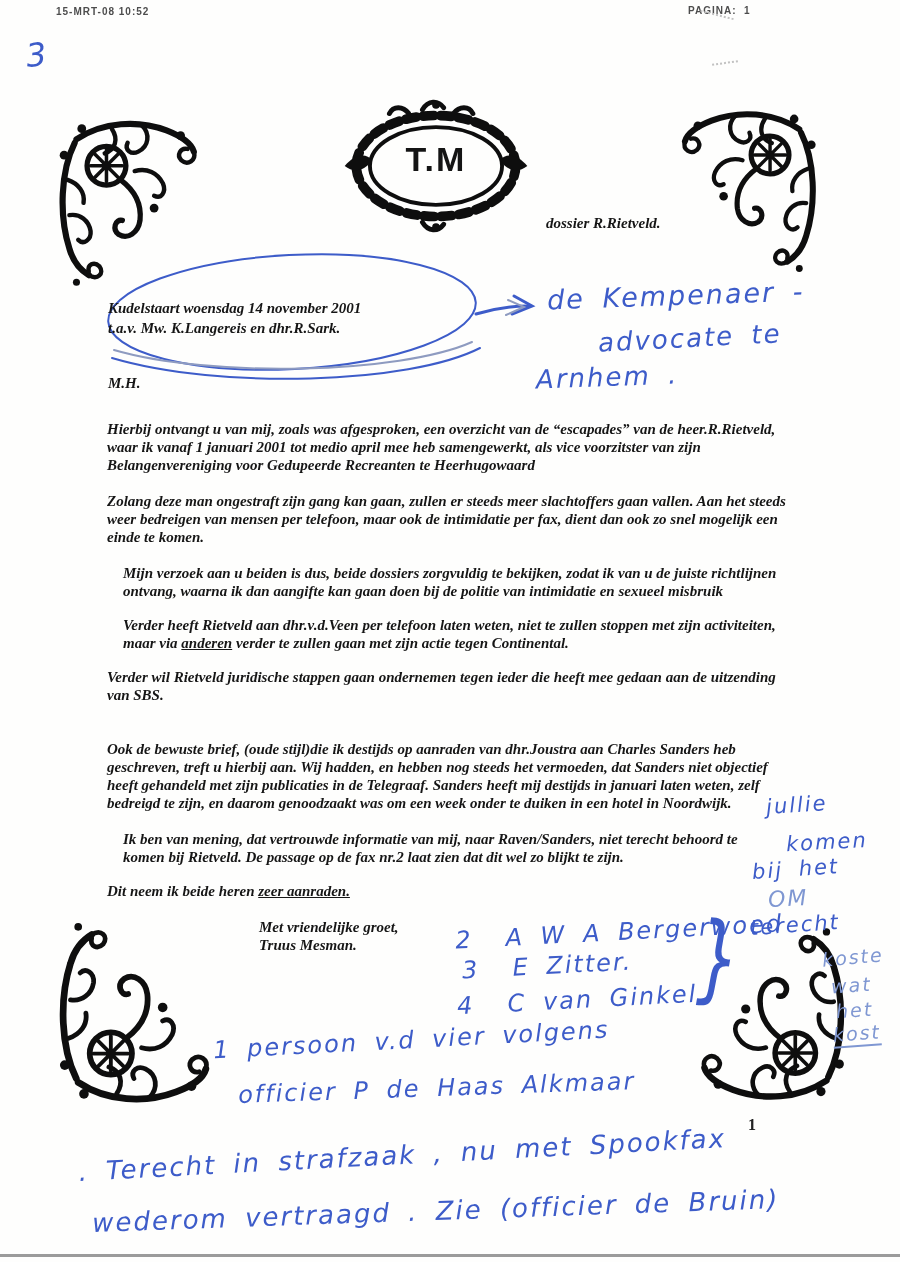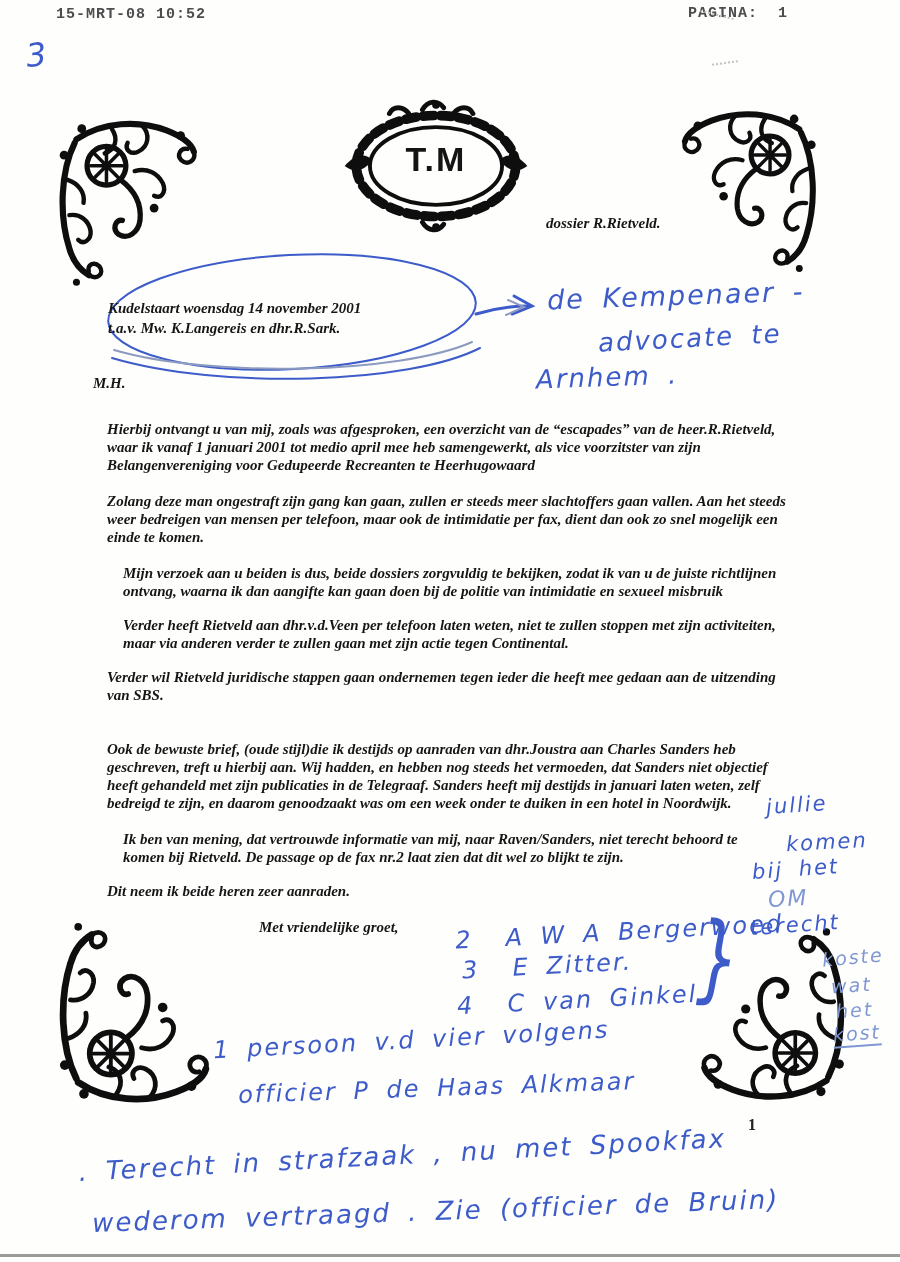--- a/index.html
+++ b/index.html
@@ -4,32 +4,32 @@
 <style>
   html,body{margin:0;padding:0;background:#e8e8e8;}
   .page{
     position:relative; width:900px; height:1262px; margin:0 auto;
     background:#fefefd; overflow:hidden;
     font-family:"Liberation Serif", serif;
   }
   
   .fax{
     position:absolute; color:#4d4d4d;
-    font-family:Liberation Mono, monospace;
-    font-size:15px; font-weight:bold; letter-spacing:1px; white-space:pre;
+    font-family:Liberation Sans, sans-serif;
+    font-size:10px; font-weight:bold; letter-spacing:1px; white-space:pre;
   }
   
   .typed{
     color:#161616; font-family:"Liberation Serif", serif;
     font-style:italic; font-weight:bold; font-size:15px; line-height:18px;
   }
   .body-text{position:absolute; left:107px; top:420px; width:686px;}
   .body-text p{margin:0 0 18px 0;}
   .body-text .joined{margin:16px;}
-  .u{}
+  .u{text-decoration:underline;}
   .closing{margin-left:152px; margin-top:8px;}
   
   .hw{
     position:absolute; font-family:"DejaVu Sans", sans-serif;
     font-style:italic; color:#3d5cc9; letter-spacing:2px; word-spacing:7px;
     white-space:nowrap;
   }
   .hw.faded{color:#7f97d2;}
   .orn{position:absolute;}
   .orn.tr{transform:scaleX(-1);}
@@ -138,33 +138,34 @@
     </g>
   </svg>
 
   <span class="typed" style="position:absolute; left:108px; top:299px;">Kudelstaart woensdag 14 november 2001</span>
   <span class="typed" style="position:absolute; left:108px; top:319px;">t.a.v. Mw. K.Langereis en dhr.R.Sark.</span>
 
   <span class="hw" style="left:547px; top:280px; font-size:27px; transform:rotate(-2deg);">de Kempenaer -</span>
   <span class="hw" style="left:598px; top:323px; font-size:26px; transform:rotate(-3deg);">advocate te</span>
   <span class="hw" style="left:536px; top:362px; font-size:26px; transform:rotate(-2deg);">Arnhem .</span>
 
-  <span class="typed" style="position:absolute; left:93px; top:374px;">M.H.</span>
+  <span class="typed" style="position:absolute; left:108px; top:374px;">M.H.</span>
 
   <div class="typed body-text">
     <p>Hierbij ontvangt u van mij, zoals was afgesproken, een overzicht van de “escapades” van de heer.R.Rietveld, waar ik vanaf 1 januari 2001 tot medio april mee heb samengewerkt, als vice voorzitster van zijn Belangenvereniging voor Gedupeerde Recreanten te Heerhugowaard</p>
     <p>Zolang deze man ongestraft zijn gang kan gaan, zullen er steeds meer slachtoffers gaan vallen. Aan het steeds weer bedreigen van mensen per telefoon, maar ook de intimidatie per fax, dient dan ook zo snel mogelijk een einde te komen.</p>
     <p class="joined">Mijn verzoek aan u beiden is dus, beide dossiers zorgvuldig te bekijken, zodat ik van u de juiste richtlijnen ontvang, waarna ik dan aangifte kan gaan doen bij de politie van intimidatie en sexueel misbruik</p>
     <p class="joined"><span>Verder heeft Rietveld aan dhr.v.d.Veen per telefoon laten weten, niet te zullen stoppen met zijn activiteiten, maar via </span><span class="u">anderen</span><span> verder te zullen gaan met zijn actie tegen Continental.</span></p>
     <p style="margin-bottom:36px;">Verder wil Rietveld juridische stappen gaan ondernemen tegen ieder die heeft mee gedaan  aan de uitzending van SBS.</p>
     <p>Ook de bewuste brief, (oude stijl)die ik destijds op aanraden van dhr.Joustra aan Charles Sanders heb geschreven, treft u hierbij aan. Wij hadden, en hebben nog steeds het vermoeden, dat Sanders niet objectief heeft gehandeld met zijn publicaties in de Telegraaf. Sanders heeft mij destijds in januari laten weten, zelf bedreigd te zijn, en daarom genoodzaakt was om een week onder te duiken in een hotel in Noordwijk.</p>
     <p class="joined">Ik ben van mening, dat vertrouwde informatie van mij, naar Raven/Sanders, niet terecht behoord te komen bij Rietveld. De passage op de fax nr.2 laat zien dat dit wel zo blijkt te zijn.</p>
     <p><span>Dit neem ik beide heren </span><span class="u">zeer aanraden.</span></p>
     <div class="closing">
       <div>Met vriendelijke groet,</div>
+      <div>Truus Mesman.</div>
     </div>
   </div>
 
   <span class="hw" style="left:455px; top:918px; font-size:24px; transform:rotate(-3deg);"><span>2</span>&nbsp;&nbsp;<span>A W A Bergerwoed</span></span>
   <span class="hw" style="left:462px; top:952px; font-size:24px; transform:rotate(-3deg);"><span>3</span>&nbsp;&nbsp;<span>E Zitter.</span></span>
   <span class="hw" style="left:457px; top:986px; font-size:24px; transform:rotate(-3deg);"><span>4</span>&nbsp;&nbsp;<span>C van Ginkel</span></span>
   <span class="hw" style="left:688px; top:902px; font-size:96px; transform:scaleX(0.7) rotate(3deg); letter-spacing:0;">}</span>
 
   <span class="hw" style="left:766px; top:793px; font-size:21px; transform:rotate(-4deg);">jullie</span>
   <span class="hw" style="left:786px; top:830px; font-size:21px; transform:rotate(-3deg);">komen</span>

